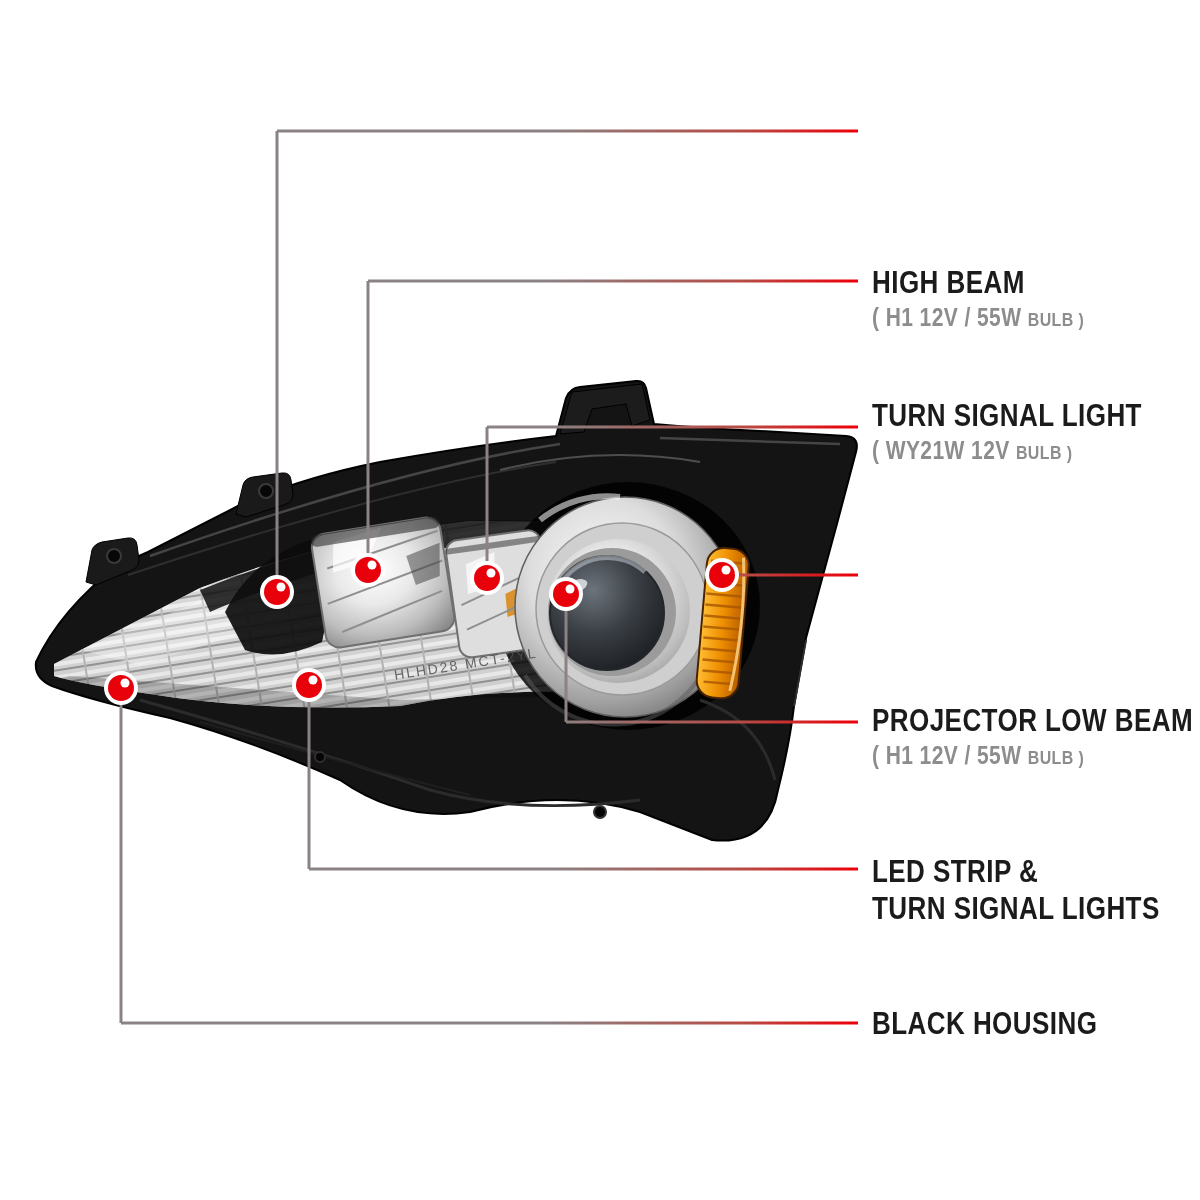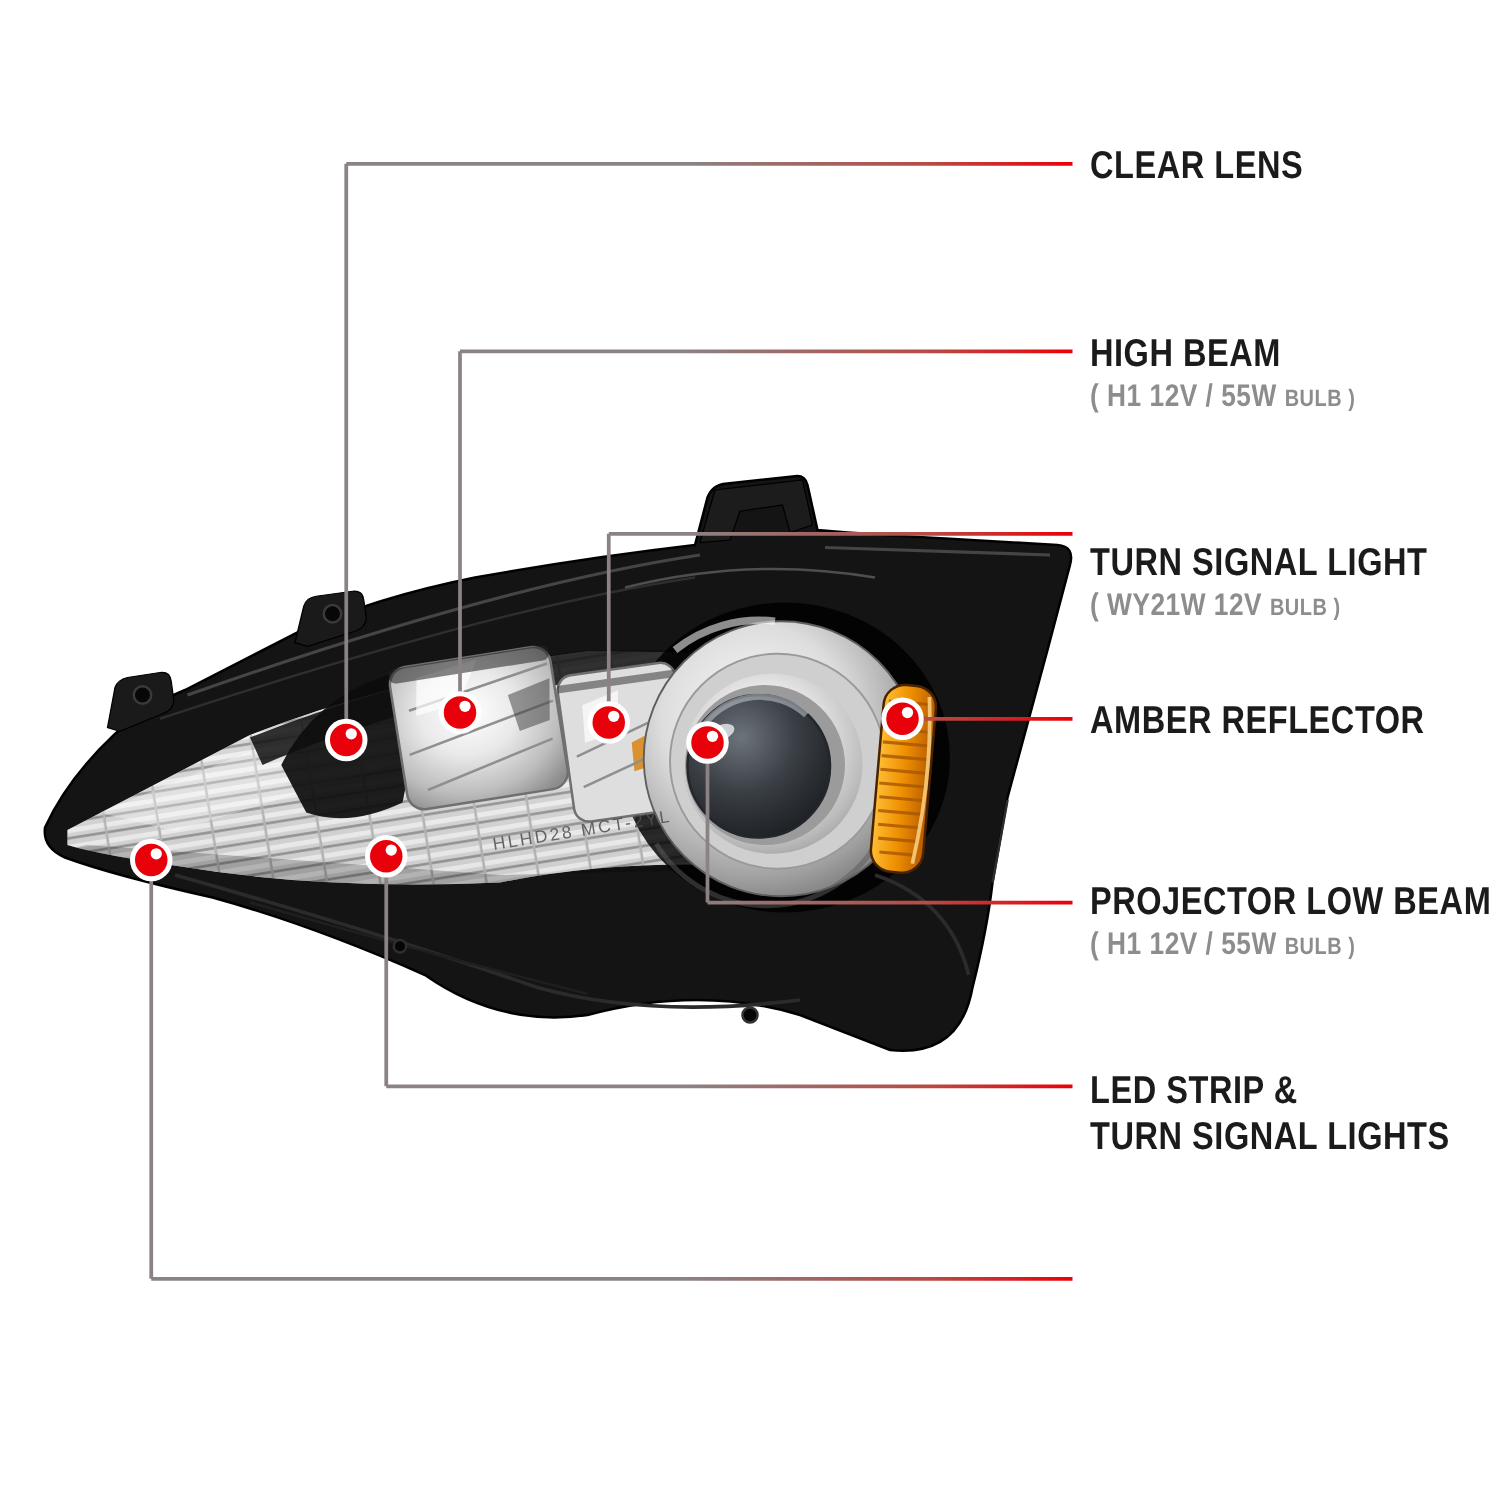--- a/index.html
+++ b/index.html
@@ -219,51 +219,48 @@
           <circle cx="313" cy="680" r="4.5" fill="#fff"></circle>
       </g>
       <g>
         <circle cx="121" cy="688" r="17" fill="#fff"></circle>
           <circle cx="121" cy="688" r="13" fill="#e8000a"></circle>
           <circle cx="125" cy="683" r="4.5" fill="#fff"></circle>
       </g>
     </g>
   </svg>
 
-  <div class="callout-label" style="top:113px">
-    <div class="c-title">CLEAR LENS</div>
-  </div>
 
   <div class="callout-label" style="top:264px">
     <div class="c-title">HIGH BEAM</div>
     <div class="c-spec">
       <span>( H1 12V / 55W</span>
       <span class="small">BULB )</span>
     </div>
   </div>
 
-  <div class="callout-label" style="top:431px">
+  <div class="callout-label" style="top:397px">
     <div class="c-title">TURN SIGNAL LIGHT</div>
     <div class="c-spec">
       <span>( WY21W 12V</span>
       <span class="small">BULB )</span>
     </div>
   </div>
 
-  <div class="callout-label" style="top:557px">
-    <div class="c-title">AMBER REFLECTOR</div>
-  </div>
 
   <div class="callout-label" style="top:702px">
     <div class="c-title">PROJECTOR LOW BEAM</div>
     <div class="c-spec">
       <span>( H1 12V / 55W</span>
       <span class="small">BULB )</span>
     </div>
   </div>
 
   <div class="callout-label" style="top:853px">
     <div class="c-title">LED STRIP &amp;</div>
     <div class="c-title">TURN SIGNAL LIGHTS</div>
   </div>
 
+  <div class="callout-label" style="top:1005px">
+    <div class="c-title">BLACK HOUSING</div>
+  </div>
 
 </div>
 
 </body></html>

